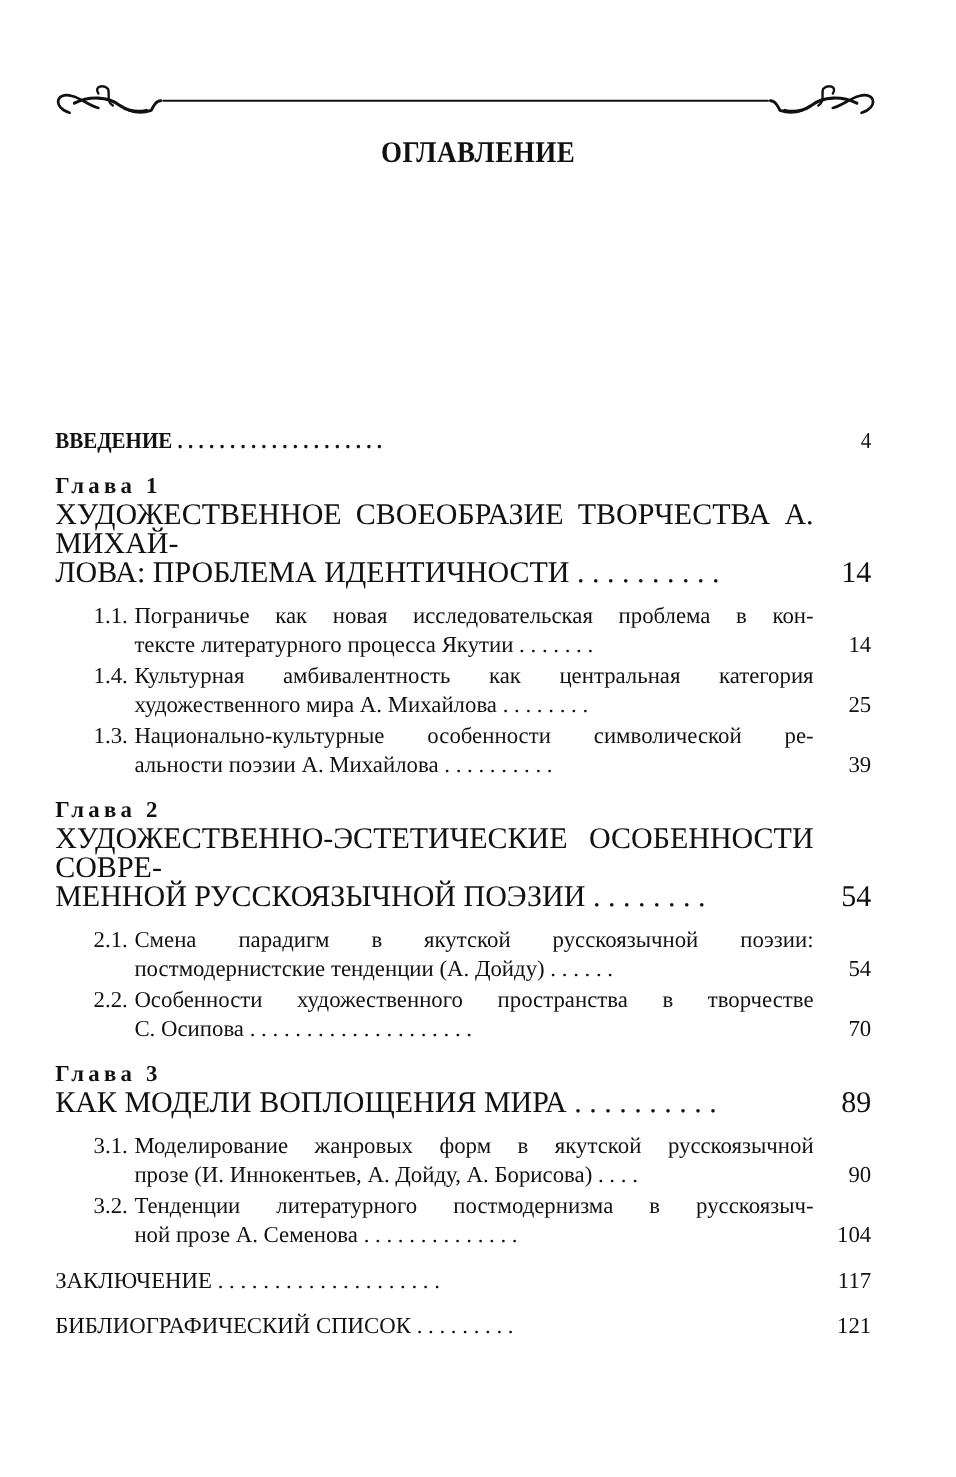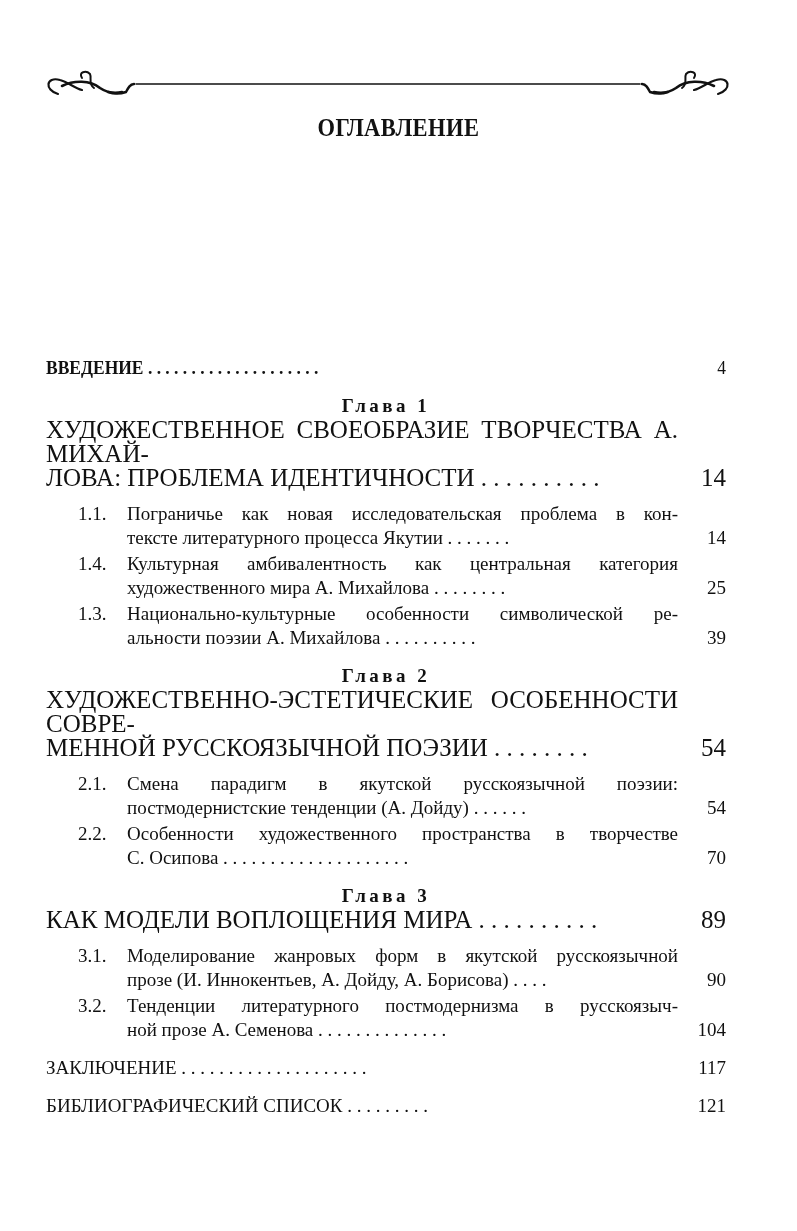--- a/index.html
+++ b/index.html
@@ -12,26 +12,26 @@
     position: absolute; left: 0; width: 797px; top: 114px; text-align: center;
     font-family: "Liberation Serif", serif; font-weight: bold; font-size: 25px;
     letter-spacing: 0.5px; transform: scaleX(0.9); transform-origin: center;
   }
   .toc { position: absolute; left: 46px; top: 356px; width: 680px; font-size: 19px; line-height: 24px; }
   .row { display: flex; align-items: flex-end; }
   .row .txt { flex: 1 1 auto; }
   .row .pg { width: 48px; text-align: right; flex: 0 0 auto; }
   .top-entry { font-weight: bold; text-transform: none; transform: scaleX(0.92); transform-origin: left; width: 108.7%; }
   .top-entry .pg { font-weight: normal; }
-  .chapter-label { text-align: center; font-weight: bold; letter-spacing: 3.5px; margin-top: 14px; font-size: 19px; }
+  .chapter-label { font-weight: bold; letter-spacing: 3.5px; margin-top: 14px; font-size: 19px; }
   .chapter-title { font-size: 25px; }
   .chapter-title .line { display: block; text-align: justify; text-align-last: justify; }
   .section { display: flex; margin-top: 2px; justify-content: flex-end; }
   .section .num { width: 34px; flex: 0 0 auto; padding-left: 32px; }
-  .section .body { flex: 1 1 auto; margin-left: 15px; }
+  .section .body { flex: 1 1 auto; }
   .section .line { display: block; text-align: justify; text-align-last: justify; }
   .gap-sm { height: 10px; }
   .gap-md { height: 14px; }
   .dots { letter-spacing: 0; }
 </style>
 </head>
 <body>
 
 <svg class="ornament" viewBox="0 0 700 40">
   <g fill="none" stroke="#111" stroke-linecap="round">

